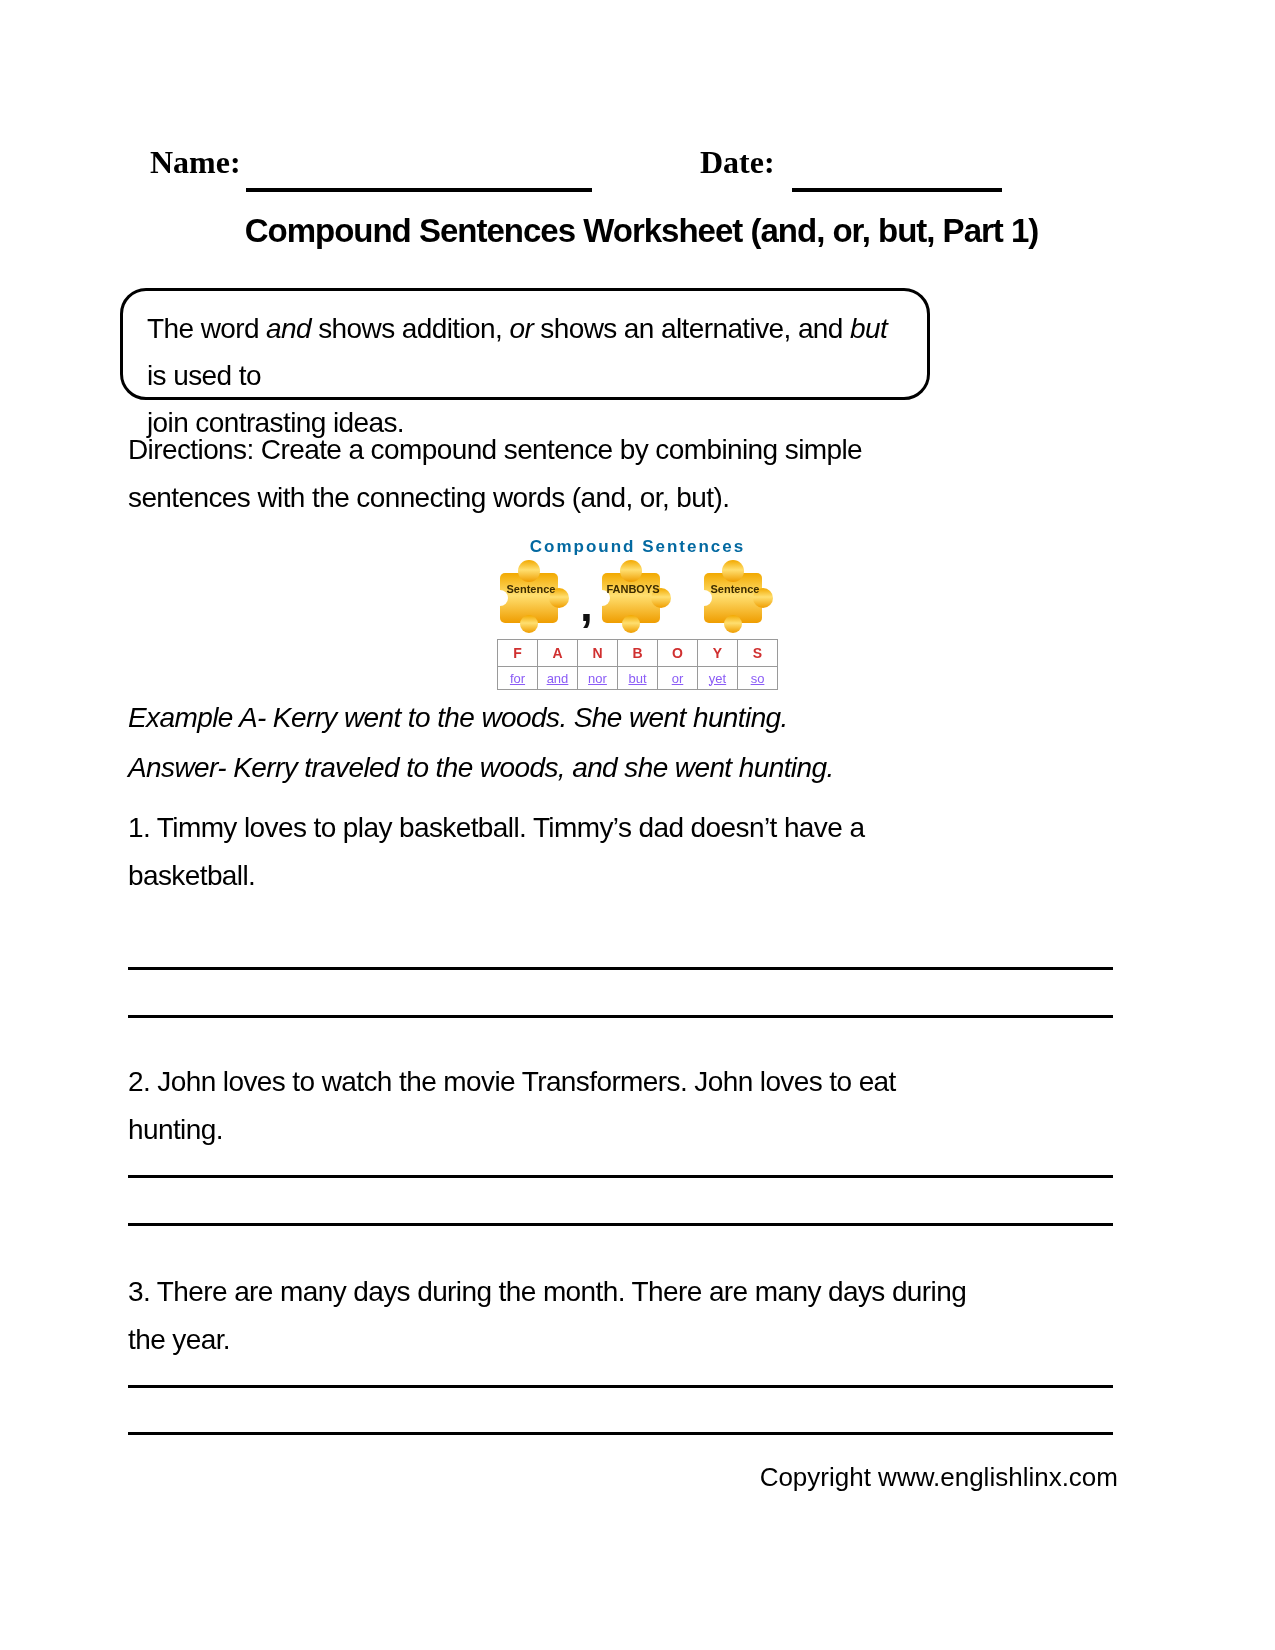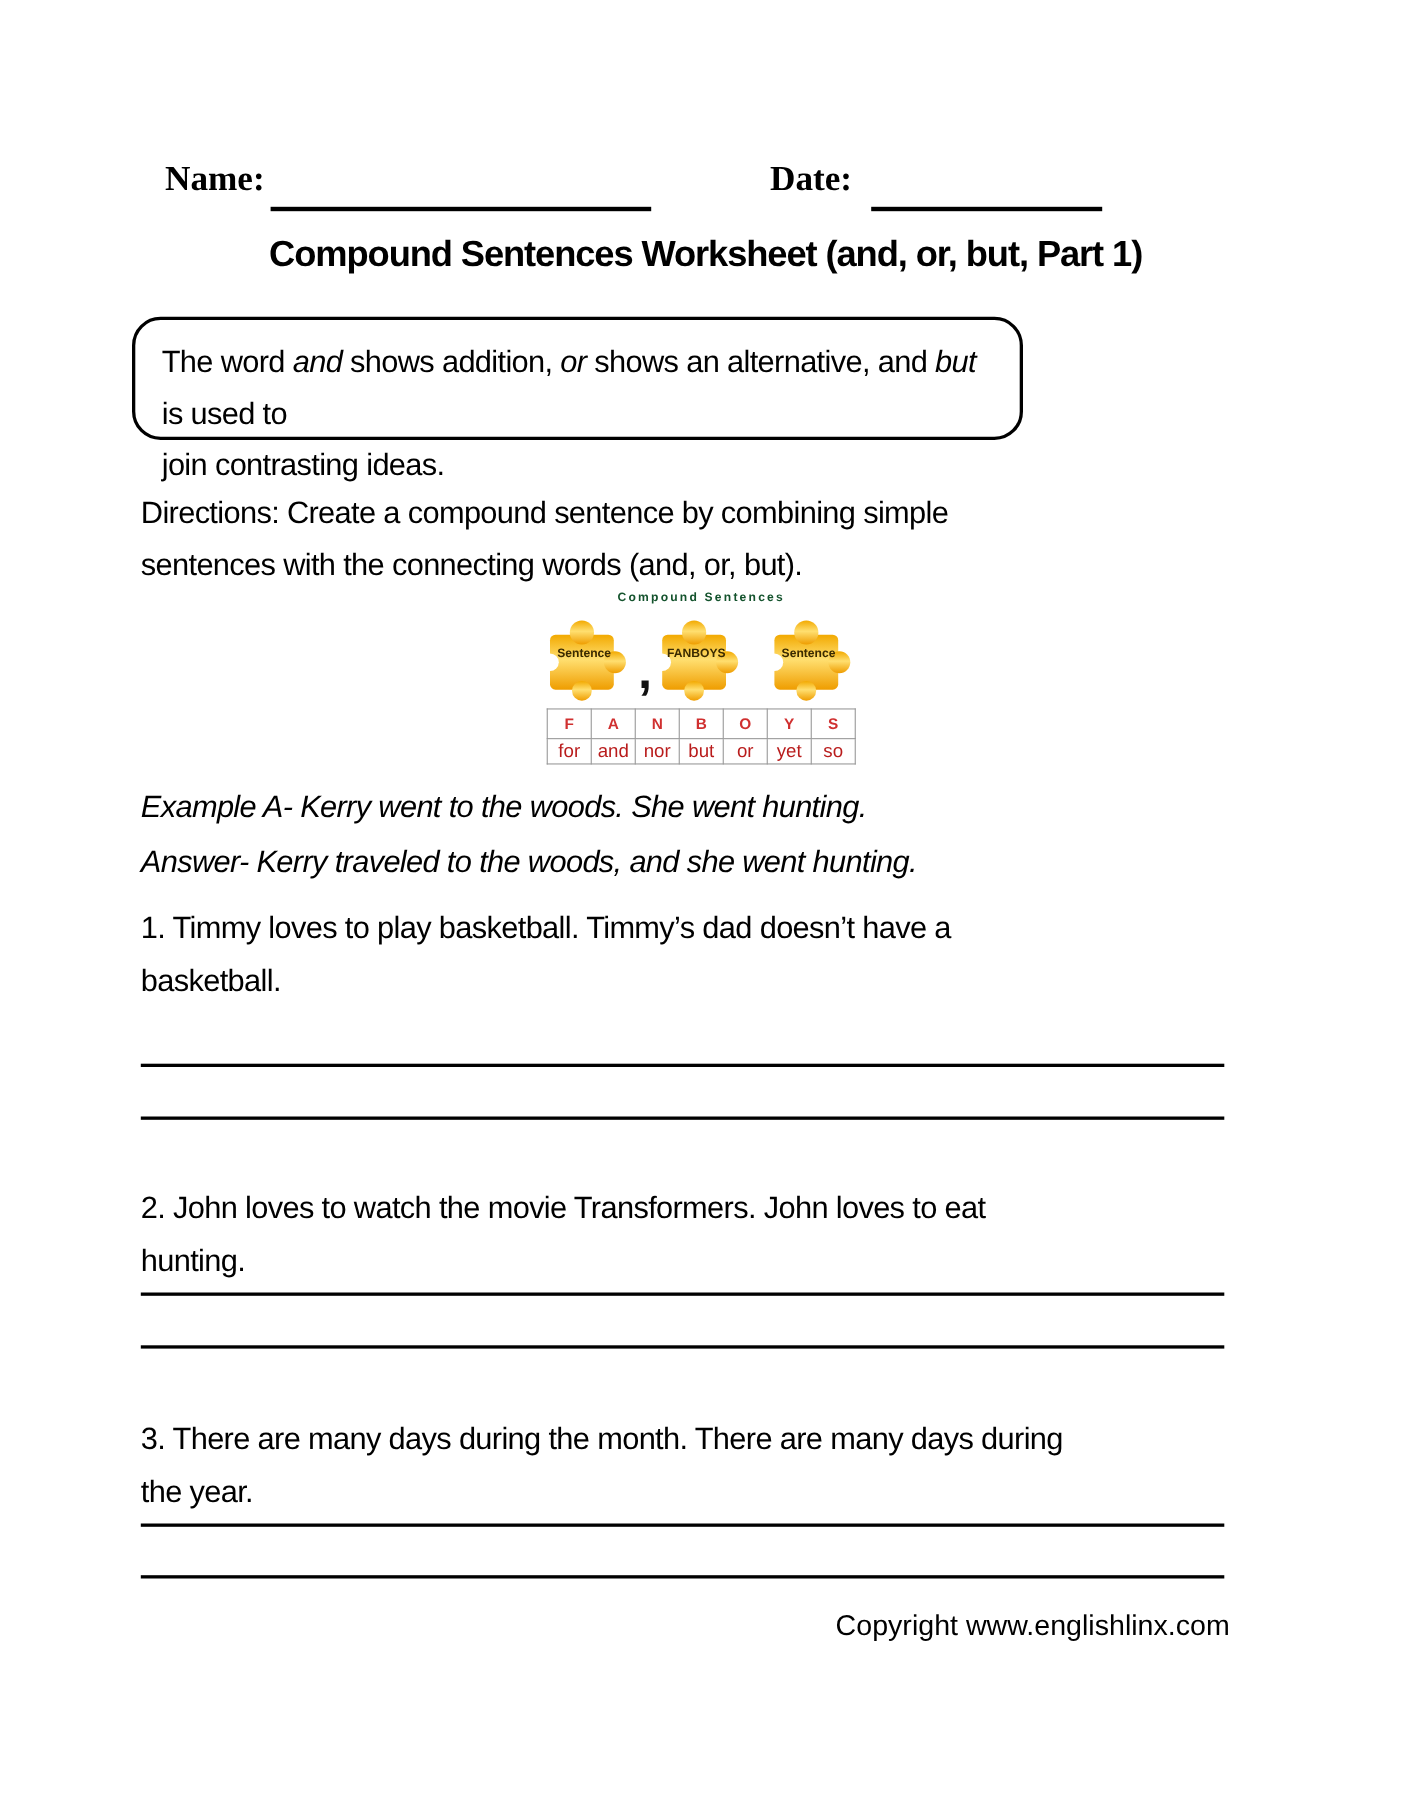--- a/index.html
+++ b/index.html
@@ -12,32 +12,32 @@
   .hdr-label { position:absolute; font-family:"Liberation Serif", serif; font-weight:bold; font-size:32px; }
   .fill-line { position:absolute; border-bottom:4px solid #000; height:0; }
   
   .title { position:absolute; top:212px; left:4px; width:100%; text-align:center;
            font-size:33px; font-weight:bold; letter-spacing:-1px; }
   
   .info-box { position:absolute; left:120px; top:288px; width:810px; height:112px;
               border:3px solid #000; border-radius:26px; box-sizing:border-box;
               padding:14px 24px 0 24px; }
   .body-text { font-size:28px; letter-spacing:-0.6px; line-height:47px; }
-  .para { position:absolute; left:128px; width:990px;margin-top:16px; }
+  .para { position:absolute; left:128px; width:990px; }
   .it { font-style:italic; }
   .un { text-decoration-thickness:3px; text-underline-offset:6px; }
   
   .graphic { position:absolute; top:537px; left:50%; transform:translateX(-50%);
              width:290px; text-align:center; }
-  .graphic-title { font-size:11px; font-weight:bold; letter-spacing:2px; color:#14532d;
-                   margin-bottom:12px; }
+  .graphic-title { font-size:17px; font-weight:bold; letter-spacing:2px; color:#0369a1;
+                   margin-bottom:0; }
   .fb-table { border-collapse:collapse; margin:0 auto; background:#fff; }
   .fb-table td { border:1px solid #9a9a9a; width:37px; text-align:center; }
   .fb-letter td { color:#d03030; font-weight:bold; font-size:14px; height:24px; }
-  .fb-word td { color:#b91c1c; font-size:17px; height:20px; }
+  .fb-word td { color:#8b5cf6; font-size:13px; height:20px;text-decoration:underline; }
   
   .rule { position:absolute; left:128px; width:985px; border-top:3px solid #000; height:0; }
   
   .copyright { position:absolute; top:1462px; right:157px; font-size:26px; letter-spacing:0; }
 </style>
 </head>
 <body>
 
 <div class="page">
 

